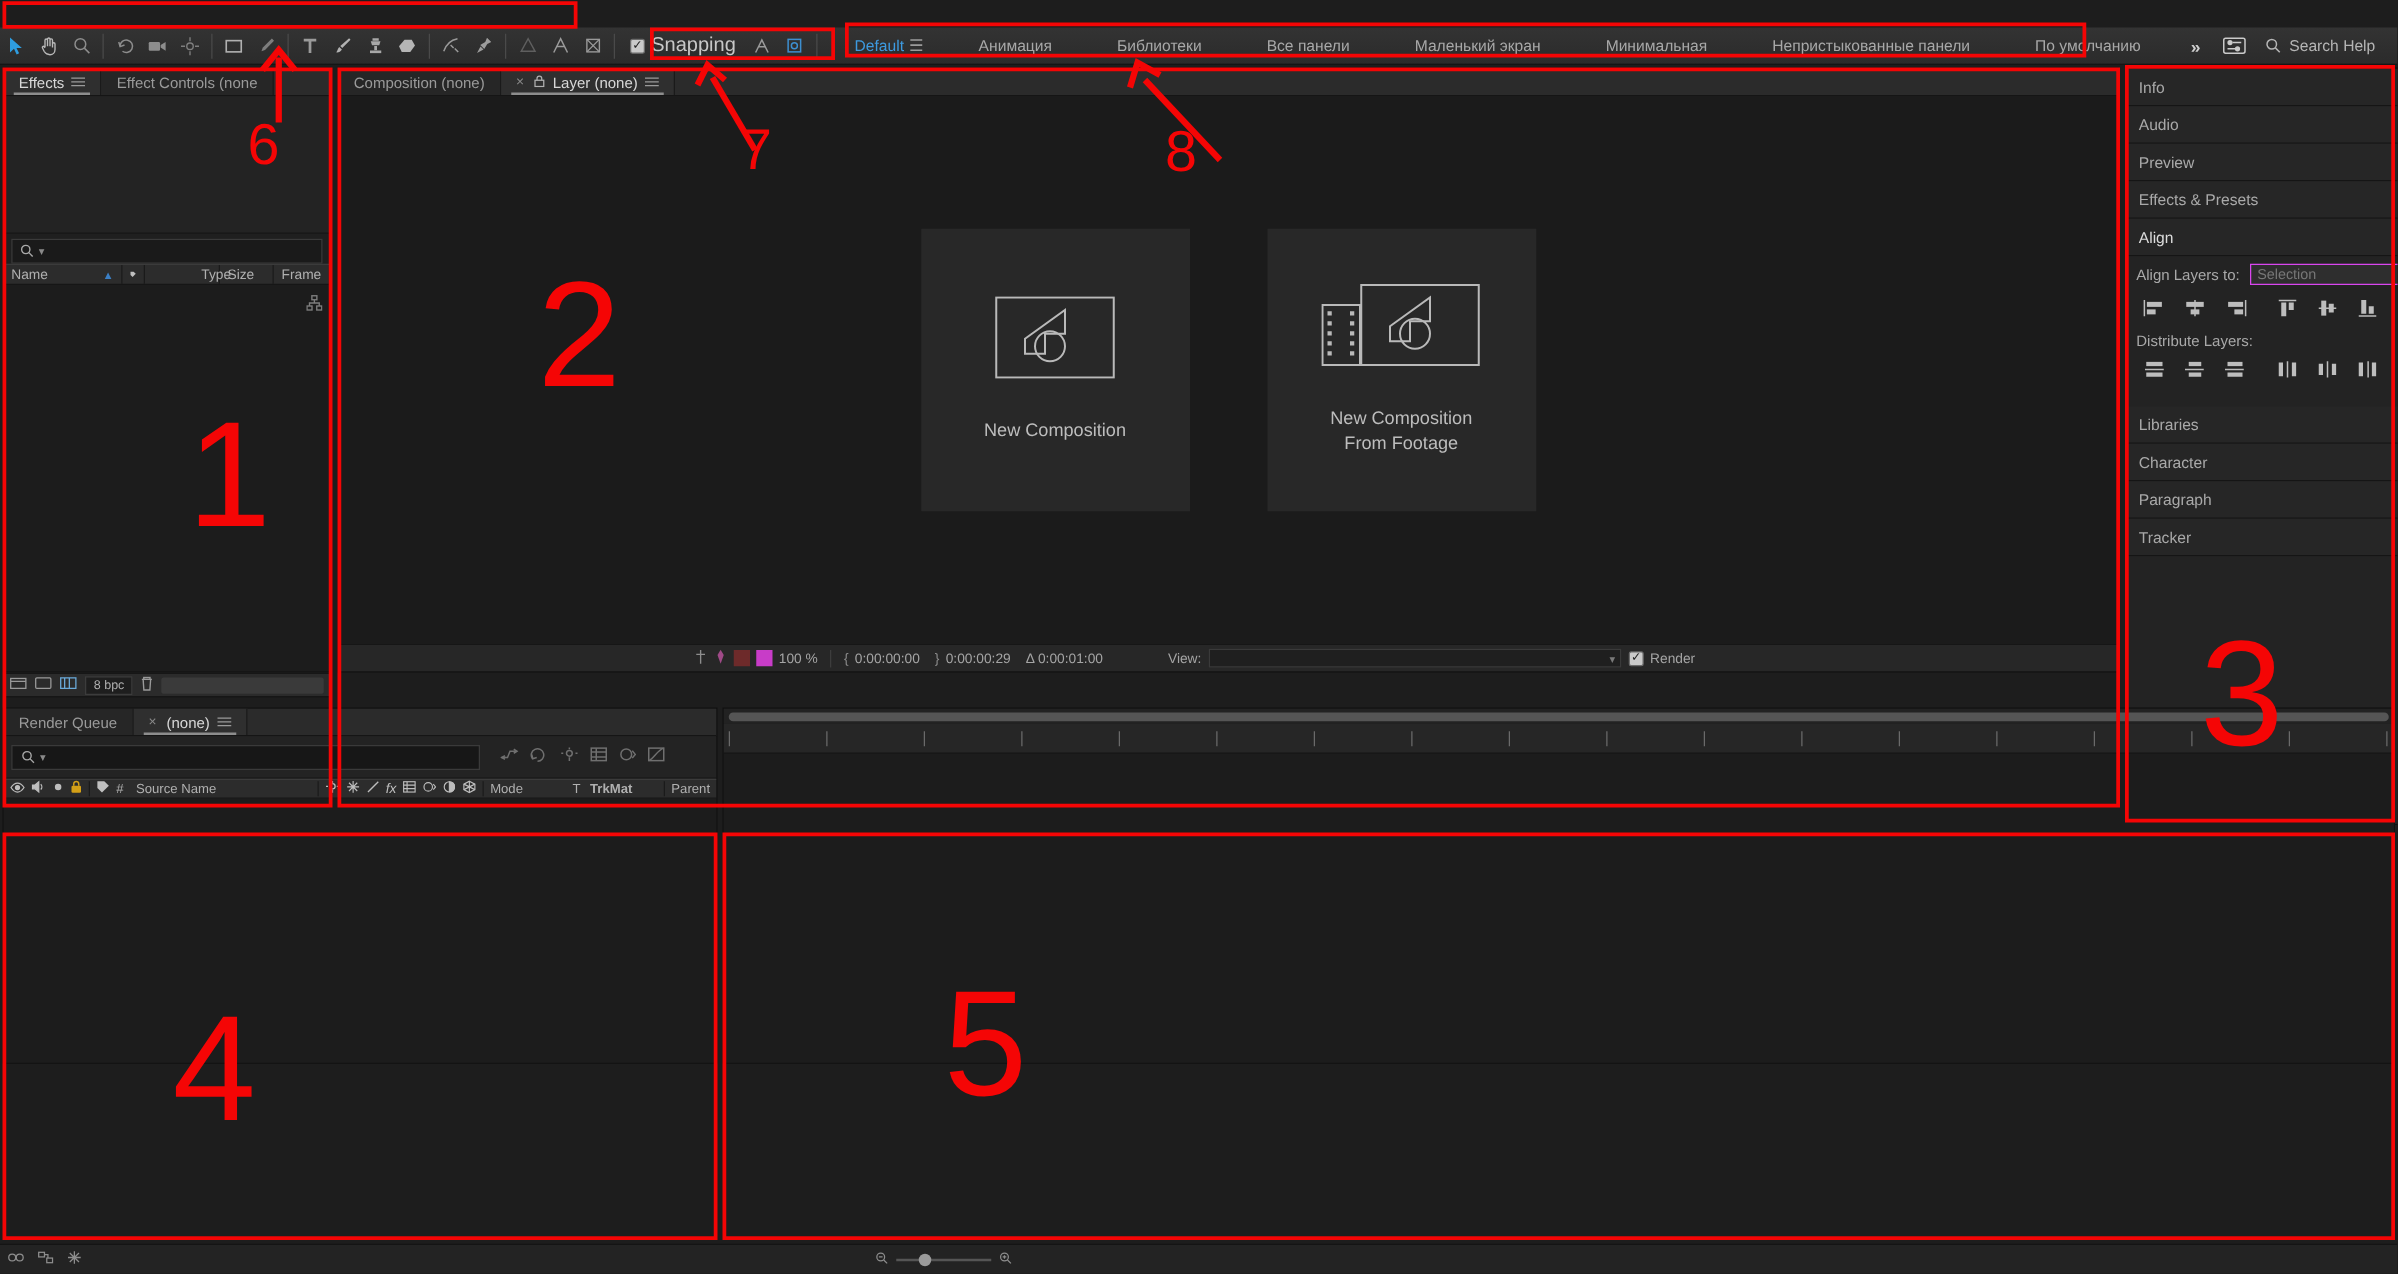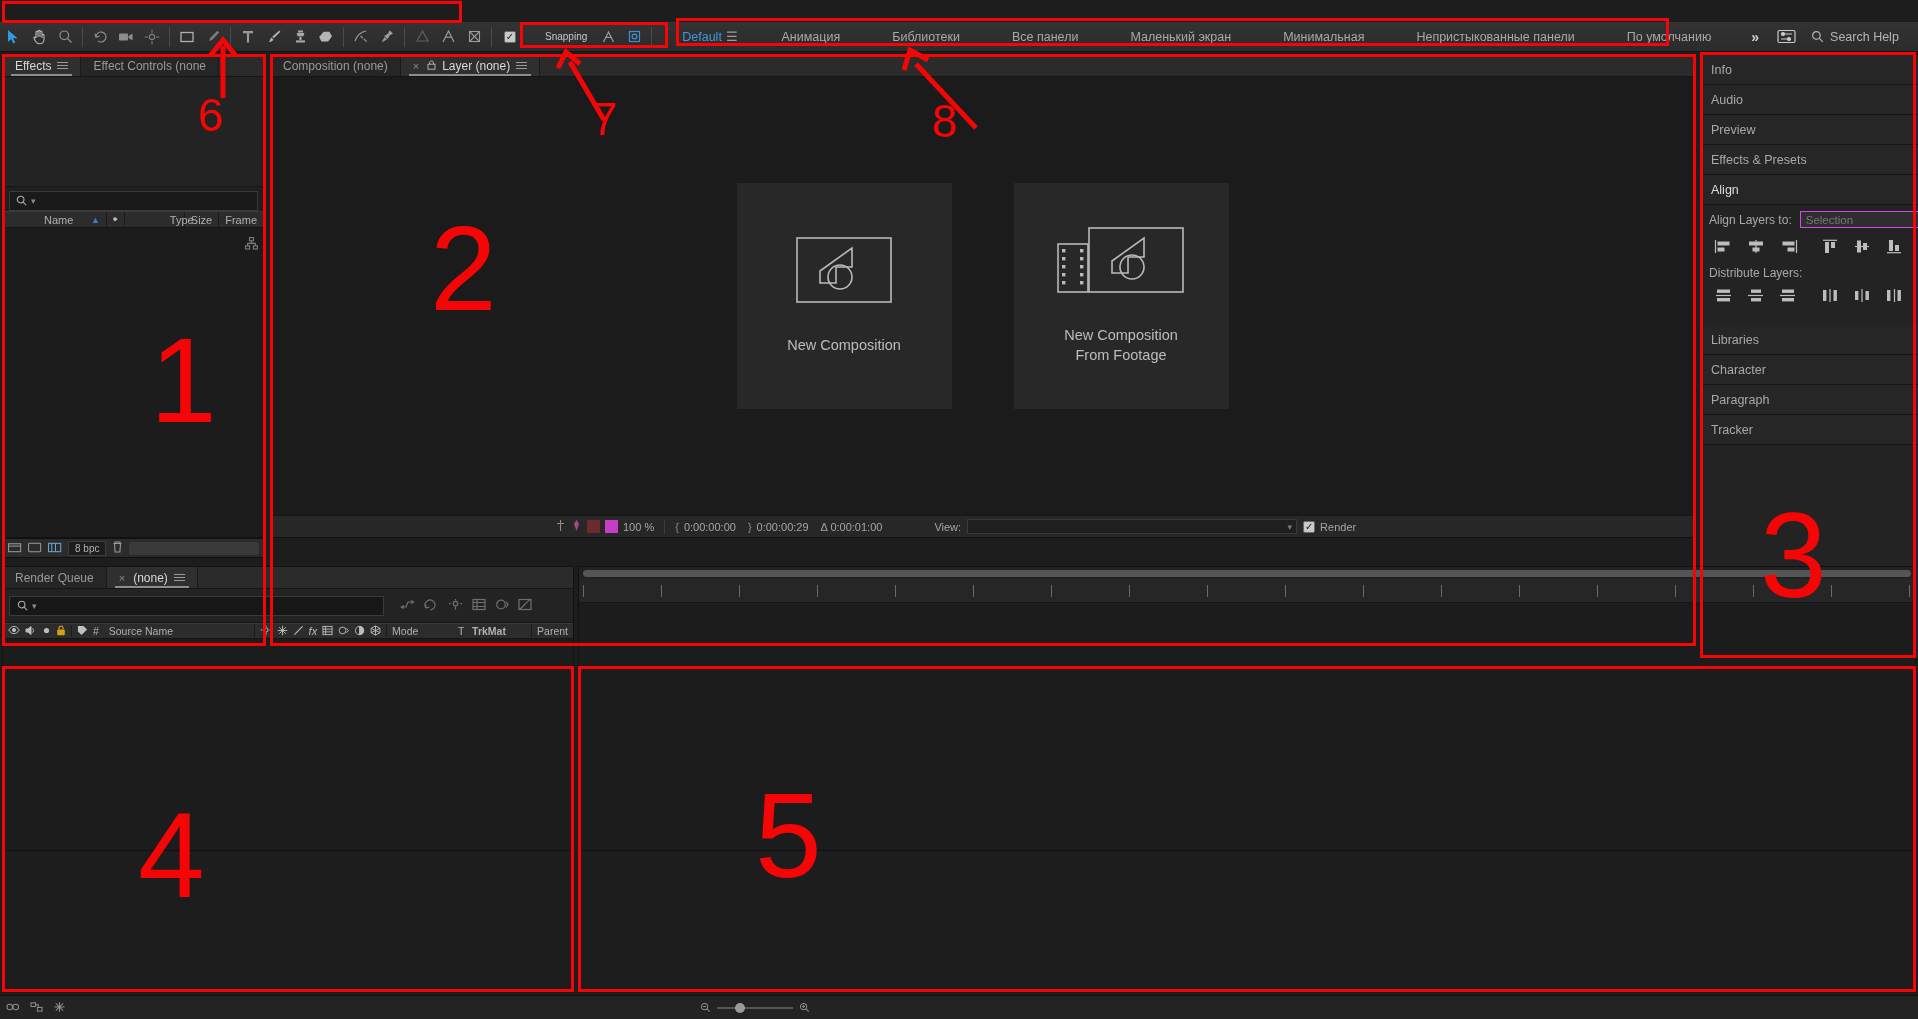--- a/index.html
+++ b/index.html
@@ -35,21 +35,21 @@
   .tbtn {
     width:26px; height:24px; display:flex; align-items:center; justify-content:center;
     color:#9a9a9a; position:relative;
   }
   .tbtn svg { display:block; }
   .snapwrap { display:flex; align-items:center; gap:5px; padding:0 8px; }
   .cbox {
     width:12px; height:12px; background:#c9c9c9; border:1px solid #6a6a6a; border-radius:2px;
     display:flex; align-items:center; justify-content:center; color:#1c1c1c; font-size:10px; line-height:1;
   }
-  .snaplabel { font-size:10px; color:#c8c8c8;padding-left:24px; }
+  .snaplabel { font-size:16px; color:#c8c8c8; }
 
   
   .wsbar { display:flex; align-items:center; height:100%; flex:1; }
   .wsitem { font-size:12.5px; color:#a8a8a8; padding:0 26px; white-space:nowrap; }
   .wsitem.sel { color:#3d9ae0; padding-right:4px;}
   .wshamb { color:#9a9a9a; font-size:13px; padding-right:18px;}
   .wschev { color:#cfcfcf; font-size:14px; padding:0 14px; font-weight:bold;}
   .wsend { display:flex; align-items:center; gap:6px; padding-right:8px;}
   .searchhelp { display:flex; align-items:center; gap:6px; font-size:12.5px; color:#b5b5b5; padding-left:6px;}
 
@@ -355,21 +355,21 @@
     <div class="proj-top"></div>
     <div class="proj-search">
       <svg width="12" height="12" viewBox="0 0 13 13" fill="none" stroke="#a9a9a9" stroke-width="1.2">
           <circle cx="5" cy="5" r="3.6"></circle>
           <line x1="7.7" y1="7.7" x2="11" y2="11"></line>
         </svg>
       <span style="color:#8a8a8a;font-size:9px;">▾</span>
       <span></span>
     </div>
     <div class="proj-cols">
-      <div class="pcol" style="width:108px;margin-left:35px;">
+      <div class="pcol" style="width:108px;">
         <span>Name</span>
         <span style="color:#3b7fc4;font-size:9px;margin-left:auto;">▲</span>
       </div>
       <div class="pcol" style="width:18px;">
         <svg width="11" height="11" viewBox="0 0 12 12" fill="#c0c0c0">
             <path d="M1 1h6l4 4-6 6-4-4Z"></path>
           </svg>
       </div>
       <div class="pcol" style="width:60px;padding-left:45px;">
         <span>Type</span>

